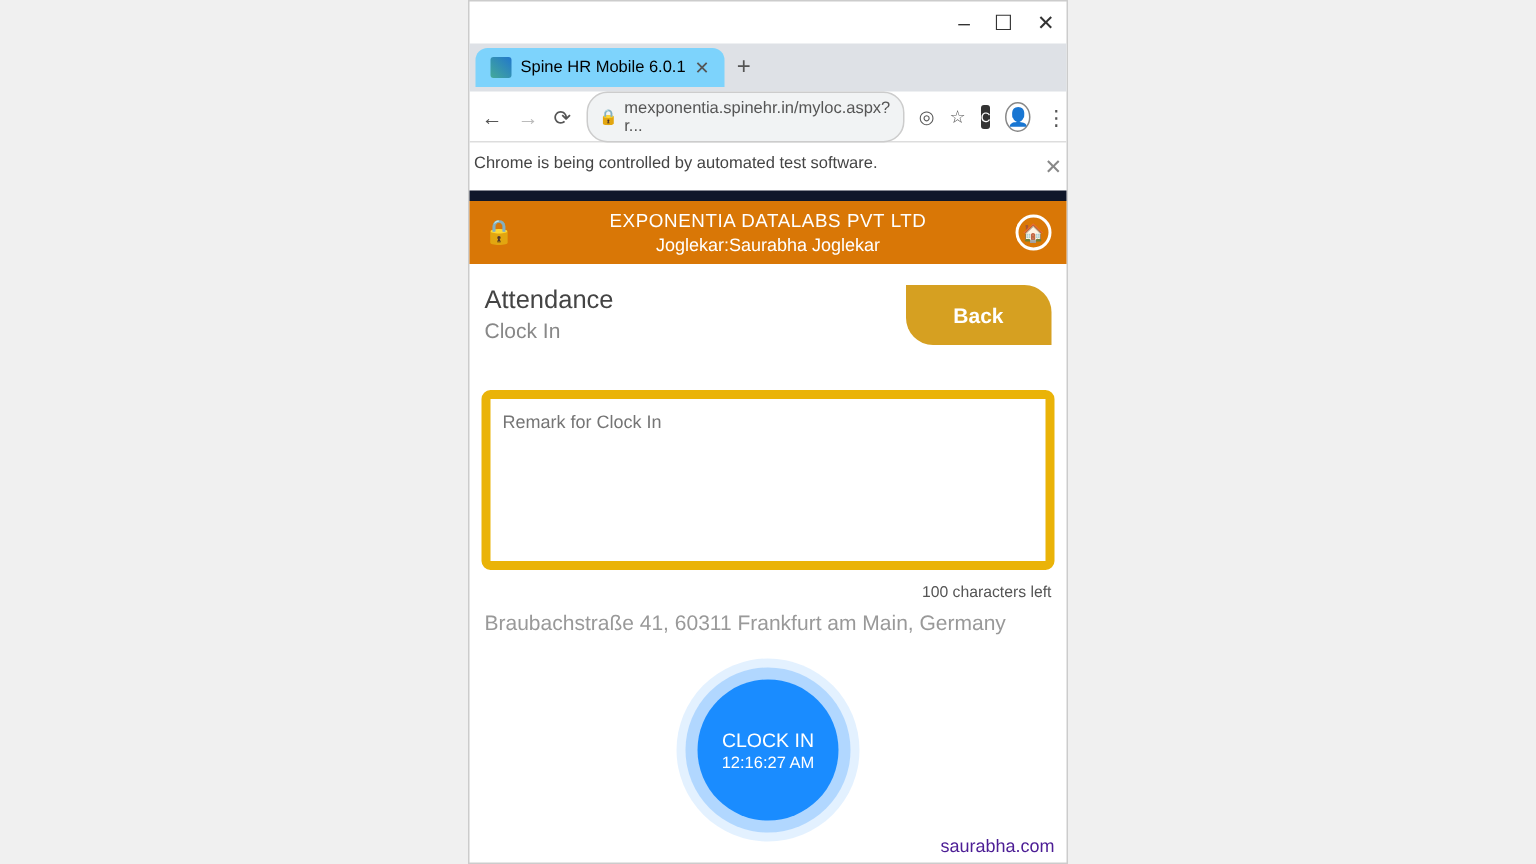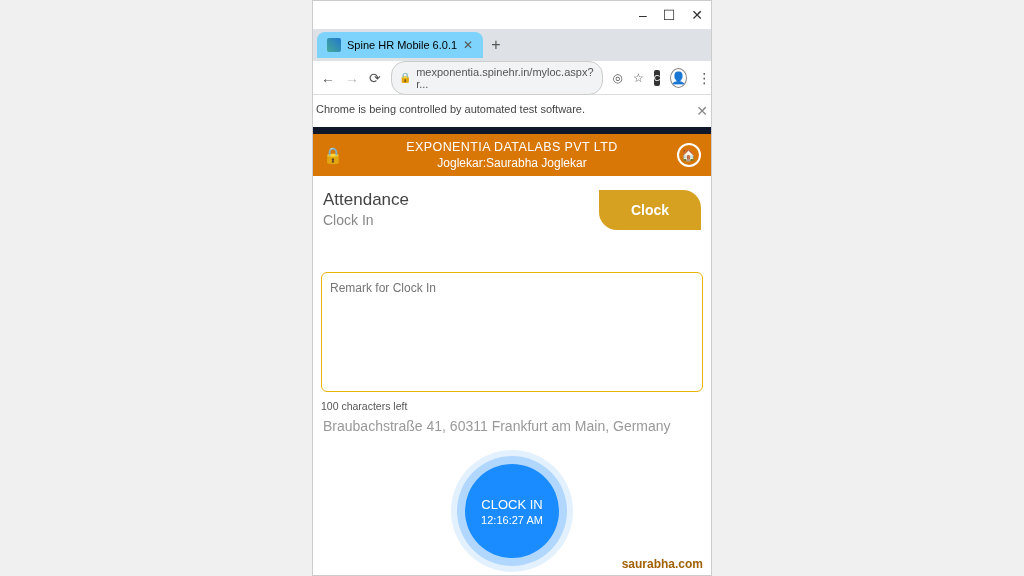--- a/index.html
+++ b/index.html
@@ -25,31 +25,31 @@
     .orange-header { background: #d97706; color: #fff; text-align: center; padding: 6px 8px; position: relative; }
     .orange-title { font-weight: normal; font-size: 12.5px; letter-spacing: 0.4px; }
     .orange-welcome { font-size: 12px; margin-top: 2px; }
     .header-lock { position: absolute; left: 10px; top: 50%; transform: translateY(-50%); font-size: 16px; }
     .header-home { position: absolute; right: 10px; top: 50%; transform: translateY(-50%); width: 24px; height: 24px; border: 2px solid #fff; border-radius: 50%; display: flex; align-items: center; justify-content: center; font-size: 12px; }
     .content-area { padding: 10px 8px; }
     .content-top { display: flex; justify-content: space-between; align-items: flex-start; padding: 4px 2px 10px 2px; }
     .page-heading { font-size: 17px; color: #444; }
     .sub-heading { font-size: 14px; color: #888; margin-top: 2px; }
     .back-btn { background: #d6a021; color: #fff; font-weight: bold; border: none; border-radius: 0 18px 0 18px; padding: 12px 32px; font-size: 14px; }
-    .remark-box { width: 100%; min-height: 120px; border: 1px solid #eab308; border-radius: 6px; padding: 8px; font-size: 12px; color: #1d4ed8; resize: none; margin-top: 32px; }
-    .char-count { text-align: left; font-size: 10.5px; color: #555; margin-top: 4px; padding-right: 2px; }
+    .remark-box { width: 100%; min-height: 120px; border: 6px solid #eab308; border-radius: 6px; padding: 8px; font-size: 12px; color: #1d4ed8; resize: none; margin-top: 20px; }
+    .char-count { text-align: right; font-size: 10.5px; color: #555; margin-top: 4px; padding-right: 2px; }
     .location-row { display: flex; align-items: center; gap: 6px; margin-top: 20px; padding: 0 2px; }
     .location-label { font-weight: bold; font-size: 13px; color: #222; }
     .pin-icon { font-size: 13px; }
     .location-value { font-size: 14px; color: #999; margin-top: 6px; padding: 0 2px; }
     .clock-container { display: flex; justify-content: center; margin-top: 30px; }
     .clock-btn { width: 94px; height: 94px; border-radius: 50%; background: #1a8cff; color: #fff; border: none; display: flex; flex-direction: column; align-items: center; justify-content: center; box-shadow: 0 0 0 8px rgba(26,140,255,0.25), 0 0 0 14px rgba(26,140,255,0.12); }
     .clock-label { font-size: 13px; font-weight: 500; }
     .clock-time { font-size: 11px; margin-top: 2px; }
-    .watermark { position: absolute; bottom: 4px; right: 8px; font-size: 12px; color: #a16207; font-weight: bold; }
+    .watermark { position: absolute; bottom: 4px; right: 8px; font-size: 12px; color: #4c1d95; }
   </style>
 </head>
 <body>
 
 <div class="browser-window">
 
   <div class="title-bar">
     <span>–</span>
     <span>☐</span>
     <span>✕</span>
@@ -90,21 +90,21 @@
     <div class="orange-welcome">Joglekar:Saurabha Joglekar</div>
     <span class="header-home">🏠</span>
   </div>
 
   <div class="content-area">
     <div class="content-top">
       <div>
         <div class="page-heading">Attendance</div>
         <div class="sub-heading">Clock In</div>
       </div>
-      <button class="back-btn">Clock</button>
+      <button class="back-btn">Back</button>
     </div>
 
     <textarea class="remark-box" placeholder="Remark for Clock In" style=""></textarea>
     <div class="char-count">100 characters left</div>
 
     <div class="location-value">Braubachstraße 41, 60311 Frankfurt am Main, Germany</div>
 
     <div class="clock-container">
       <button class="clock-btn">
         <span class="clock-label">CLOCK IN</span>

